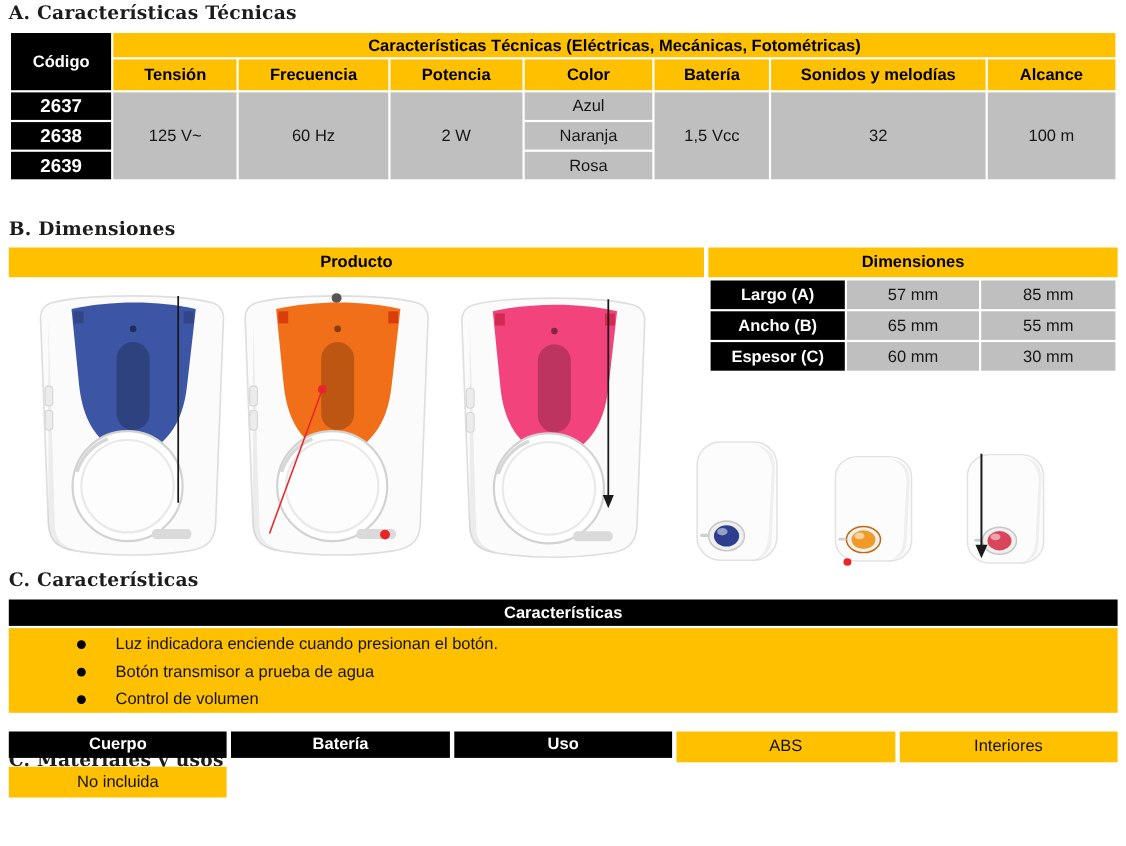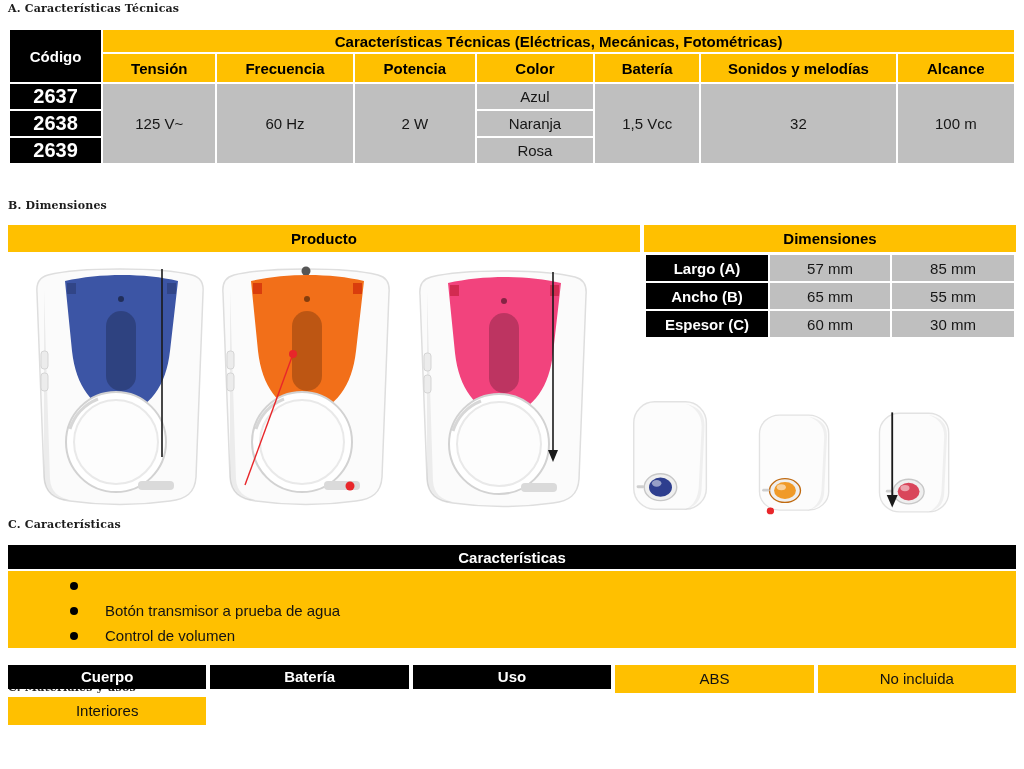--- a/index.html
+++ b/index.html
@@ -4,21 +4,21 @@
 <style>
   html,body{margin:0;padding:0}
   body{
     width:1024px;height:769px;position:relative;overflow:hidden;
     background:#ffffff;color:#111;
     font-family:"Liberation Sans", sans-serif;
   }
   .abs{position:absolute}
   .sec-heading{
     font-family:"DejaVu Serif","Liberation Serif",serif;
-    font-size:11px;font-weight:600;color:#1c1c1c;letter-spacing:.2px;
+    font-size:17px;font-weight:600;color:#1c1c1c;letter-spacing:.2px;
     margin:0;white-space:nowrap;text-align:right;
   }
   
   table{border-collapse:separate;border-spacing:2px;table-layout:fixed;background:#fff}
   th,td{text-align:center;vertical-align:middle;padding:0;font-size:15px;overflow:hidden;white-space:nowrap}
   .cell-yellow{background:#FFC000;color:#000;font-weight:bold}
   .cell-black{background:#000;color:#fff;font-weight:bold}
   .cell-gray{background:#BFBFBF;color:#161616;font-weight:normal}
   
   .bar-yellow{
@@ -27,21 +27,21 @@
   }
   .bar-black{
     background:#000;color:#fff;font-weight:bold;font-size:15px;
     display:flex;align-items:center;justify-content:center;
   }
   
   #table-a{left:8px;top:28px;width:1008px}
   #table-a .hr1 th{height:22px}
   #table-a .hr2 th{height:28px}
   #table-a .dr td{height:25px}
-  #table-a .code{font-size:20px}
+  #table-a .code{font-size:17px}
   
   #dim-table{left:644px;top:253px;width:372px}
   #dim-table th,#dim-table td{height:26px}
   
   .feature-row{display:flex;align-items:center;height:25px}
   .feature-dot{width:8px;height:8px;border-radius:50%;background:#000;margin-left:62px;margin-right:27px;flex:none}
   .feature-text{font-size:15px;color:#131313}
   
   #mat-table{left:8px;top:665px;width:1008px;display:grid;grid-template-columns:1fr 1fr 1fr 1fr 1fr;gap:4px}
   .mat-h{background:#000;color:#fff;font-weight:bold;font-size:15px;height:24px;line-height:24px;text-align:center}
@@ -221,33 +221,34 @@
   <polygon points="14,99 26,99 20,113" fill="#1a1a1a"></polygon>
 </svg>
 
 <h2 class="abs sec-heading" style="left:8px;top:518px">C. Características</h2>
 
 <div class="abs bar-black" style="left:8px;top:545px;width:1008px;height:24px">Características</div>
 
 <div class="abs" style="left:8px;top:571px;width:1008px;height:77px;background:#FFC000;padding-top:2px;box-sizing:border-box">
   <div class="feature-row">
     <span class="feature-dot"></span>
+    <span class="feature-text">Luz indicadora enciende cuando presionan el botón.</span>
   </div>
   <div class="feature-row">
     <span class="feature-dot"></span>
     <span class="feature-text">Botón transmisor a prueba de agua</span>
   </div>
   <div class="feature-row">
     <span class="feature-dot"></span>
     <span class="feature-text">Control de volumen</span>
   </div>
 </div>
 
 <h2 class="abs sec-heading" style="left:8px;top:681px">C. Materiales y usos</h2>
 
 <div id="mat-table" class="abs">
   <div class="mat-h">Cuerpo</div>
   <div class="mat-h">Batería</div>
   <div class="mat-h">Uso</div>
   <div class="mat-v">ABS</div>
+  <div class="mat-v">Interiores</div>
   <div class="mat-v">No incluida</div>
-  <div class="mat-v">Interiores</div>
 </div>
 
 </body></html>

